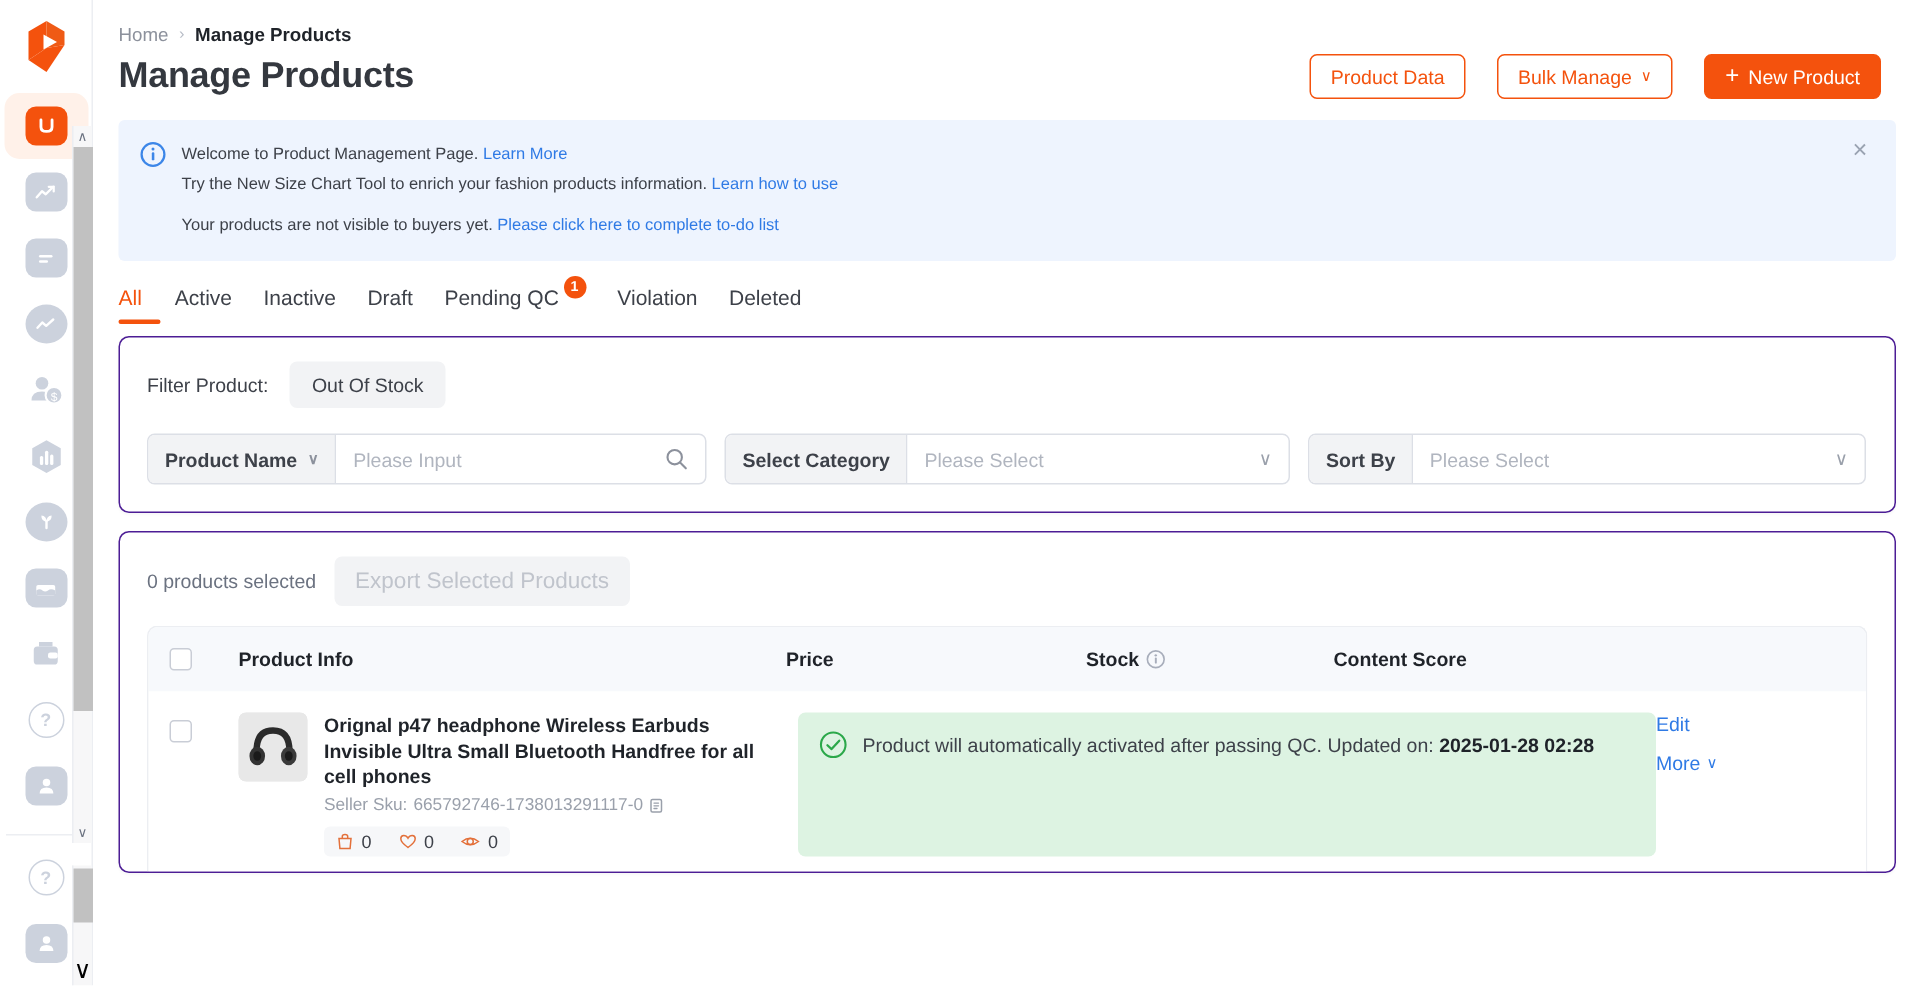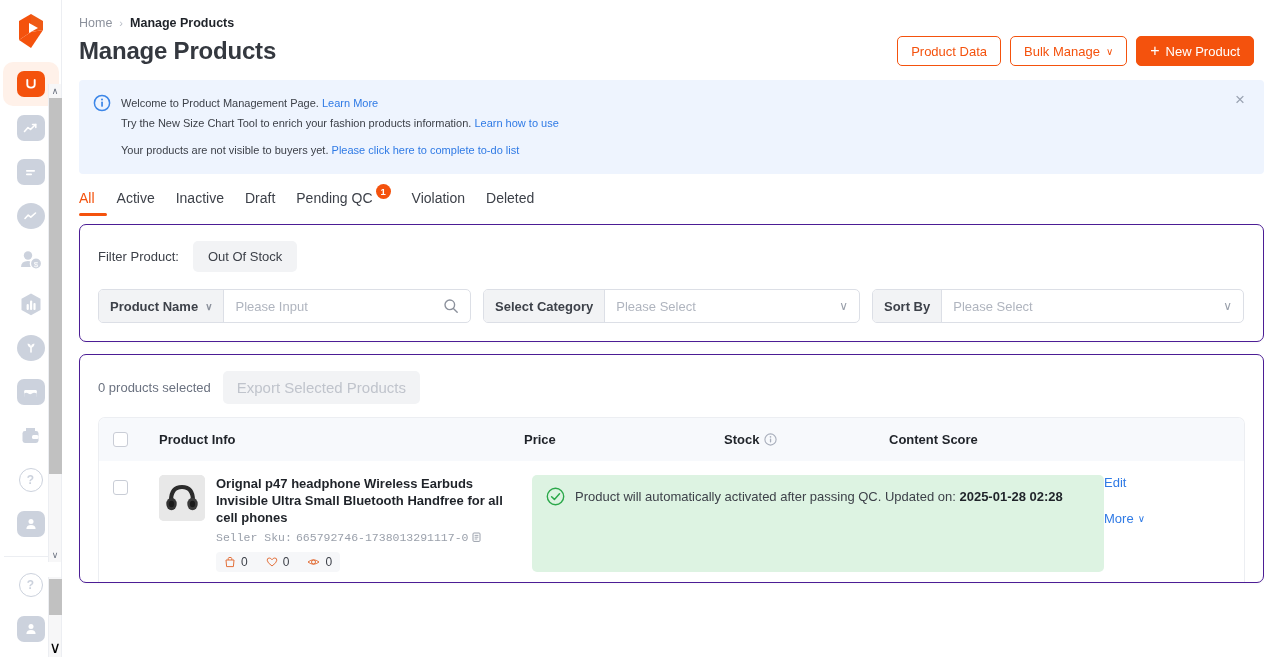--- a/index.html
+++ b/index.html
@@ -55,21 +55,21 @@
 
   
   .main { flex: 1; height: 657px; background: #ffffff; overflow: hidden; position: relative; }
   .crumb { padding: 16px 0 0 17px; font-size: 12.5px; color: #8c919c; display: flex; align-items: center; gap: 7px; }
   .crumb a { color: #8c919c; text-decoration: none; }
   .crumb .sep { color: #b7bcc6; font-size: 11px; }
   .crumb .cur { color: #1f2329; font-weight: bold; }
 
   .titlebar { display: flex; align-items: center; padding: 6px 10px 0 17px; }
   .page-title { font-size: 24px; font-weight: bold; color: #34383f; letter-spacing: -0.2px; }
-  .title-actions { margin-left: auto; display: flex; align-items: center; gap: 9px; padding-right: 8px; }
+  .title-actions { margin-left: auto; display: flex; align-items: center; gap: 21px; padding-right: 8px; }
   .btn {
     height: 30px; border-radius: 5px; font-size: 13px; display: inline-flex;
     align-items: center; justify-content: center; gap: 6px; cursor: pointer; white-space: nowrap;
   }
   .btn-outline { border: 1px solid #f4520d; color: #f4520d; background: #fff; padding: 0 13px; }
   .btn-primary { background: #f4520d; color: #fff; border: 1px solid #f4520d; padding: 0 13px; font-weight: normal; }
 
   
   .banner {
     margin: 14px 8px 0 17px; background: #eef4fe; border-radius: 4px;
@@ -145,32 +145,32 @@
   .th-stock { width: 165px; display: flex; align-items: center; gap: 5px; }
   .th-score { flex: 1; }
   .trow { display: flex; padding: 14px 14px 10px 14px; background: #fff; }
   .td-cb { width: 46px; padding-top: 5px; }
   .td-info { width: 365px; display: flex; gap: 11px; }
   .thumb-img {
     width: 46px; height: 46px; border-radius: 5px; background: #e6e6e6;
     flex: 0 0 auto; position: relative; overflow: hidden;
   }
   .pname { font-size: 13px; color: #1f2329; font-weight: bold; line-height: 17px; }
-  .psku { font-size: 11.5px; color: #9aa0ab; margin-top: 5px; display: flex; align-items: center; gap: 4px; font-family: Liberation Mono, monospace; }
+  .psku { font-size: 11.5px; color: #9aa0ab; margin-top: 5px; display: flex; align-items: center; gap: 4px; }
   .pstats { display: flex; align-items: center; gap: 18px; margin-top: 8px; background: #f6f7f9; border-radius: 4px; padding: 3px 8px; width: fit-content; }
   .pstat { display: flex; align-items: center; gap: 5px; font-size: 12px; color: #3d4149; }
   .qc-note {
     margin-left: 8px; background: #ddf3e2; border-radius: 5px; padding: 12px 14px;
     display: flex; gap: 10px; align-items: flex-start; width: 572px; min-height: 62px;
   }
   .qc-text { font-size: 13px; color: #3d4149; line-height: 20px; }
   .qc-text b { color: #1f2329; }
   .td-act { flex: 1; font-size: 13px; }
   .td-act .a { color: #2f7ae5; cursor: pointer; display: block; }
-  .td-act .a.more { margin-top: 21px; display: flex; align-items: center; gap: 4px; }
+  .td-act .a.more { margin-top: 11px; display: flex; align-items: center; gap: 4px; }
   svg { display: block; }
 </style>
 </head>
 <body>
 
 <div class="app">
 
   <div class="rail">
     <div class="logo-wrap">
       <div class="logo">

